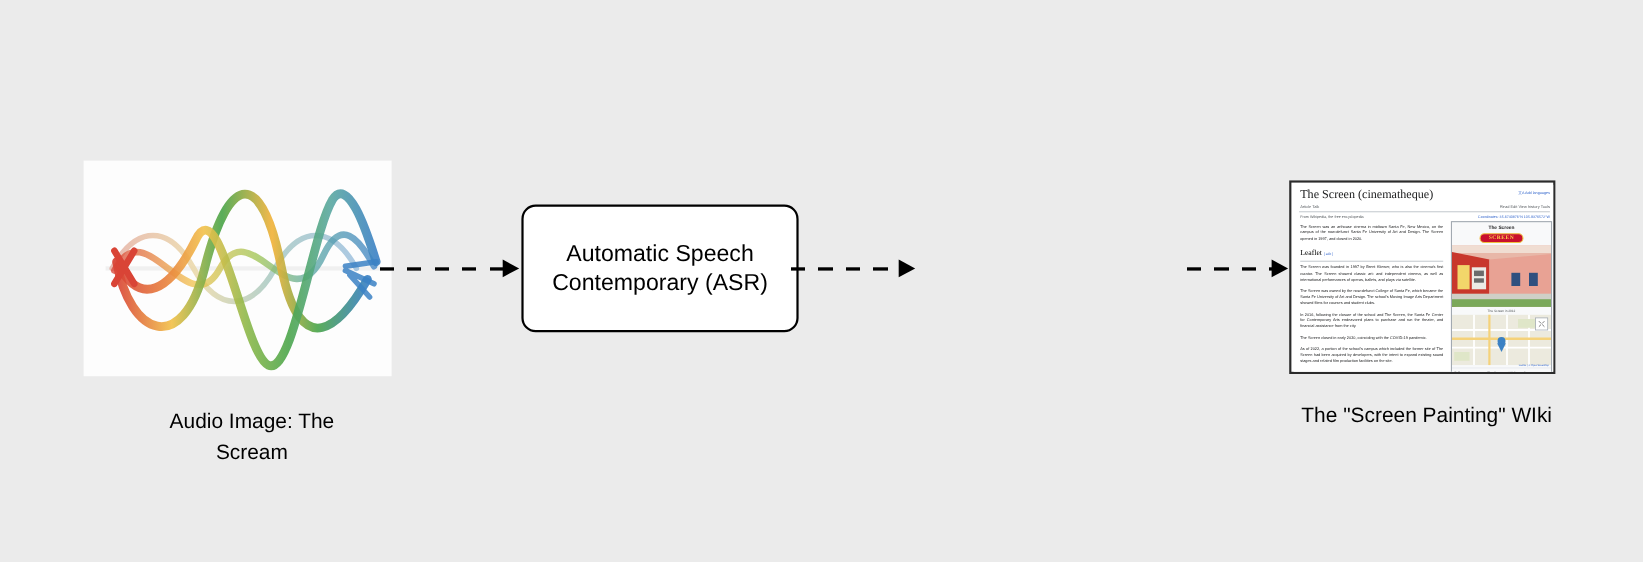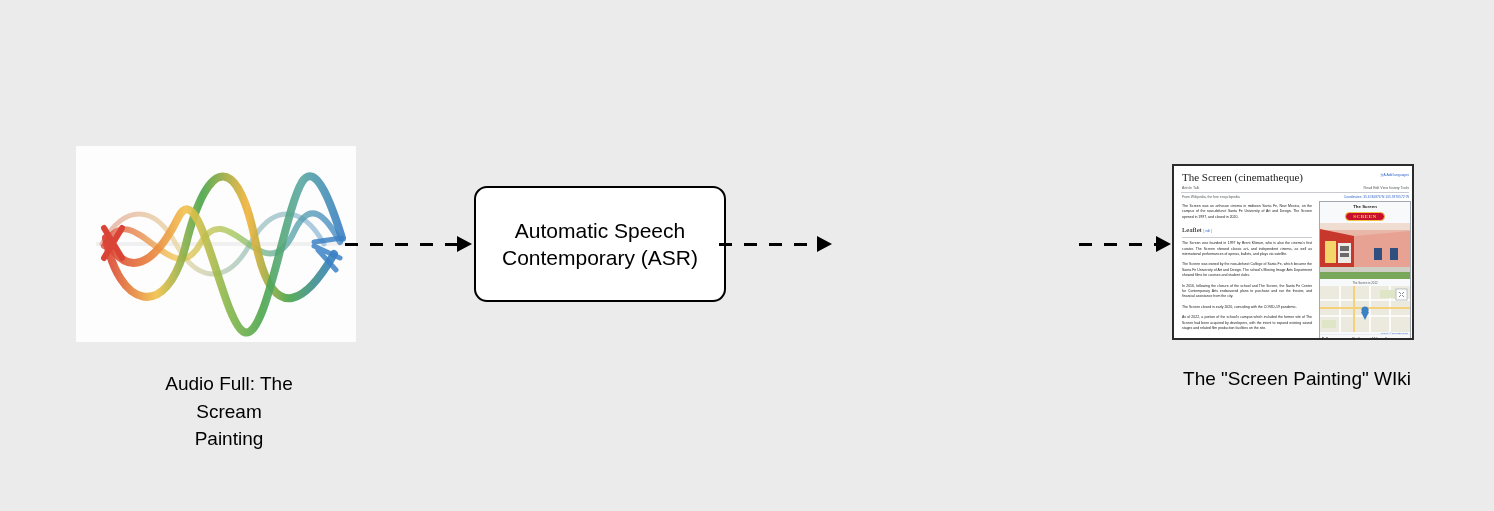--- a/index.html
+++ b/index.html
@@ -302,23 +302,22 @@
 
       <path d="M20 96 C 40 132, 66 120, 90 72 C 112 26, 134 176, 156 186 C 178 196, 196 66, 214 36 C 228 14, 244 60, 254 92" fill="none" stroke="url(#gA)" stroke-width="8" stroke-linecap="round" opacity="0.9"></path>
 
       <path d="M16 82 L 34 112 M 34 82 L 16 112" stroke="#d94436" stroke-width="6" stroke-linecap="round"></path>
 
       <path d="M226 96 L 254 92 M 226 100 L 252 112 M 230 104 L 248 124" stroke="#3b81c4" stroke-width="5" stroke-linecap="round" fill="none" opacity="0.85"></path>
     </svg>
   </div>
 
   <div class="caption" id="audio-caption">
-    <div>Audio Full: The</div>
+    <div>Audio Image: The</div>
     <div>Scream</div>
-    <div>Painting</div>
   </div>
 
   <div class="arrow" id="arrow-1">
     <div class="dashes"></div>
     <div class="head"></div>
   </div>
 
   <div class="process-box" id="box-asr">
     <div>
       <div>Automatic Speech</div>

